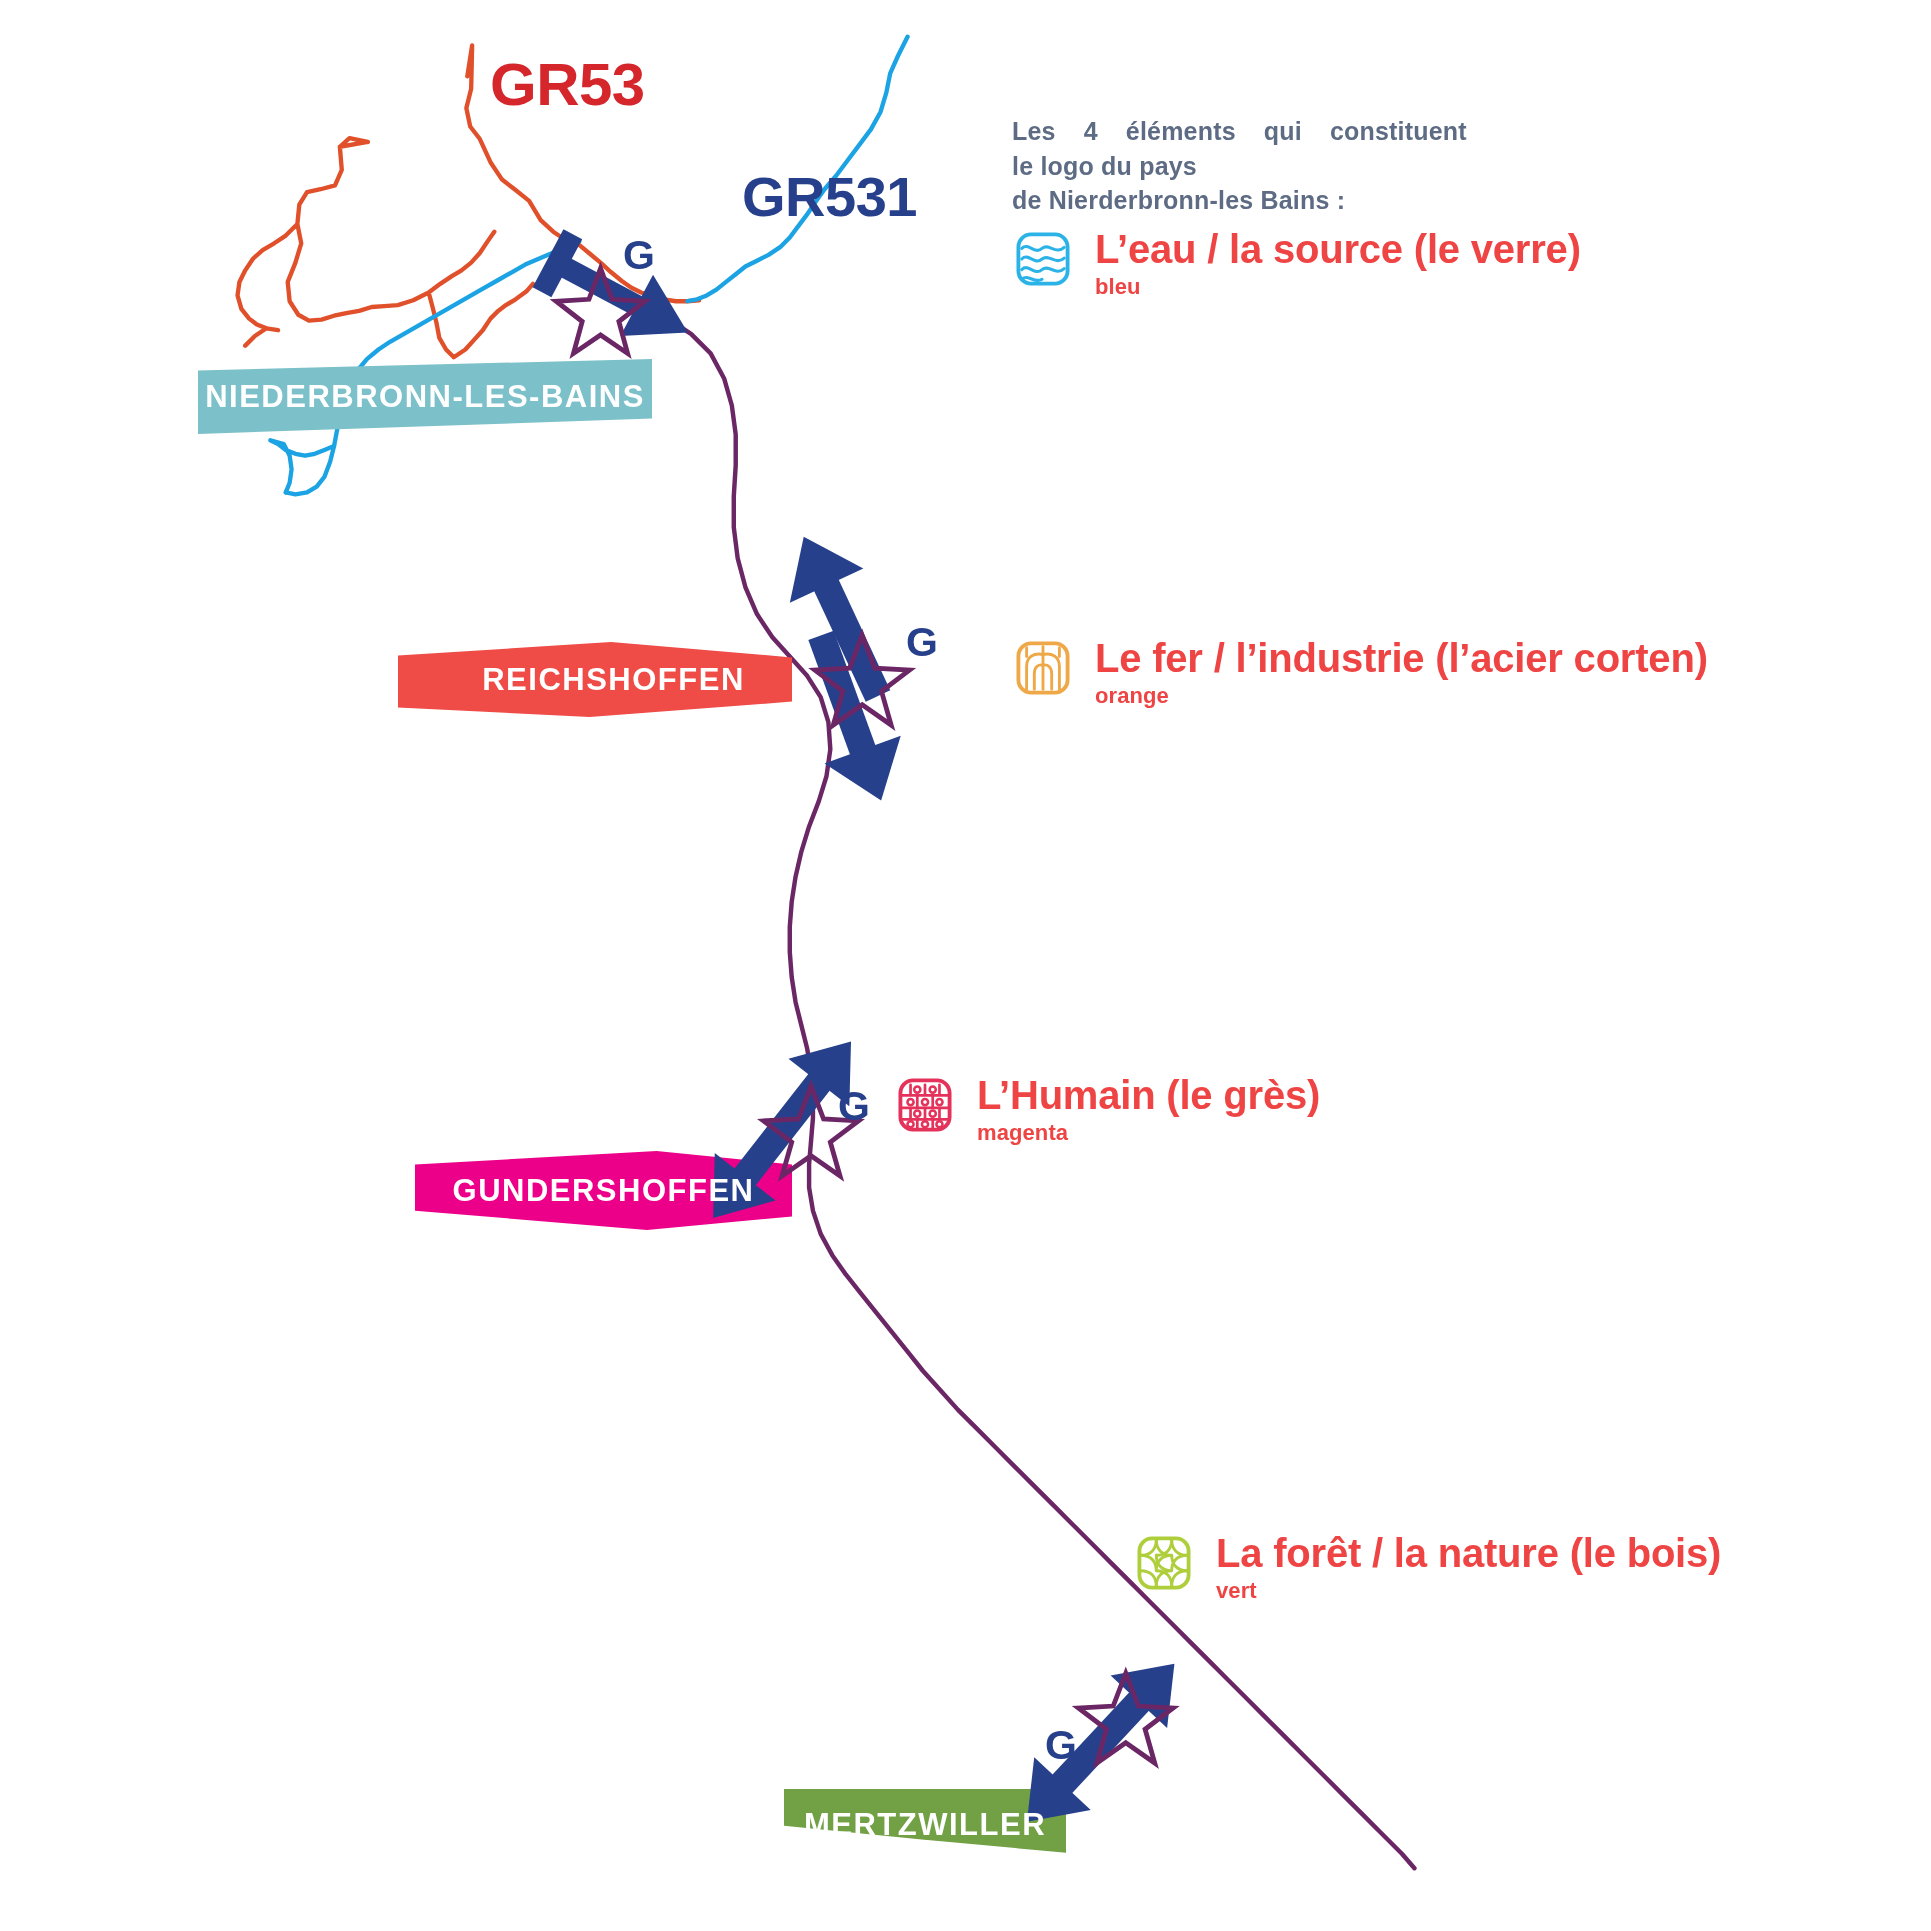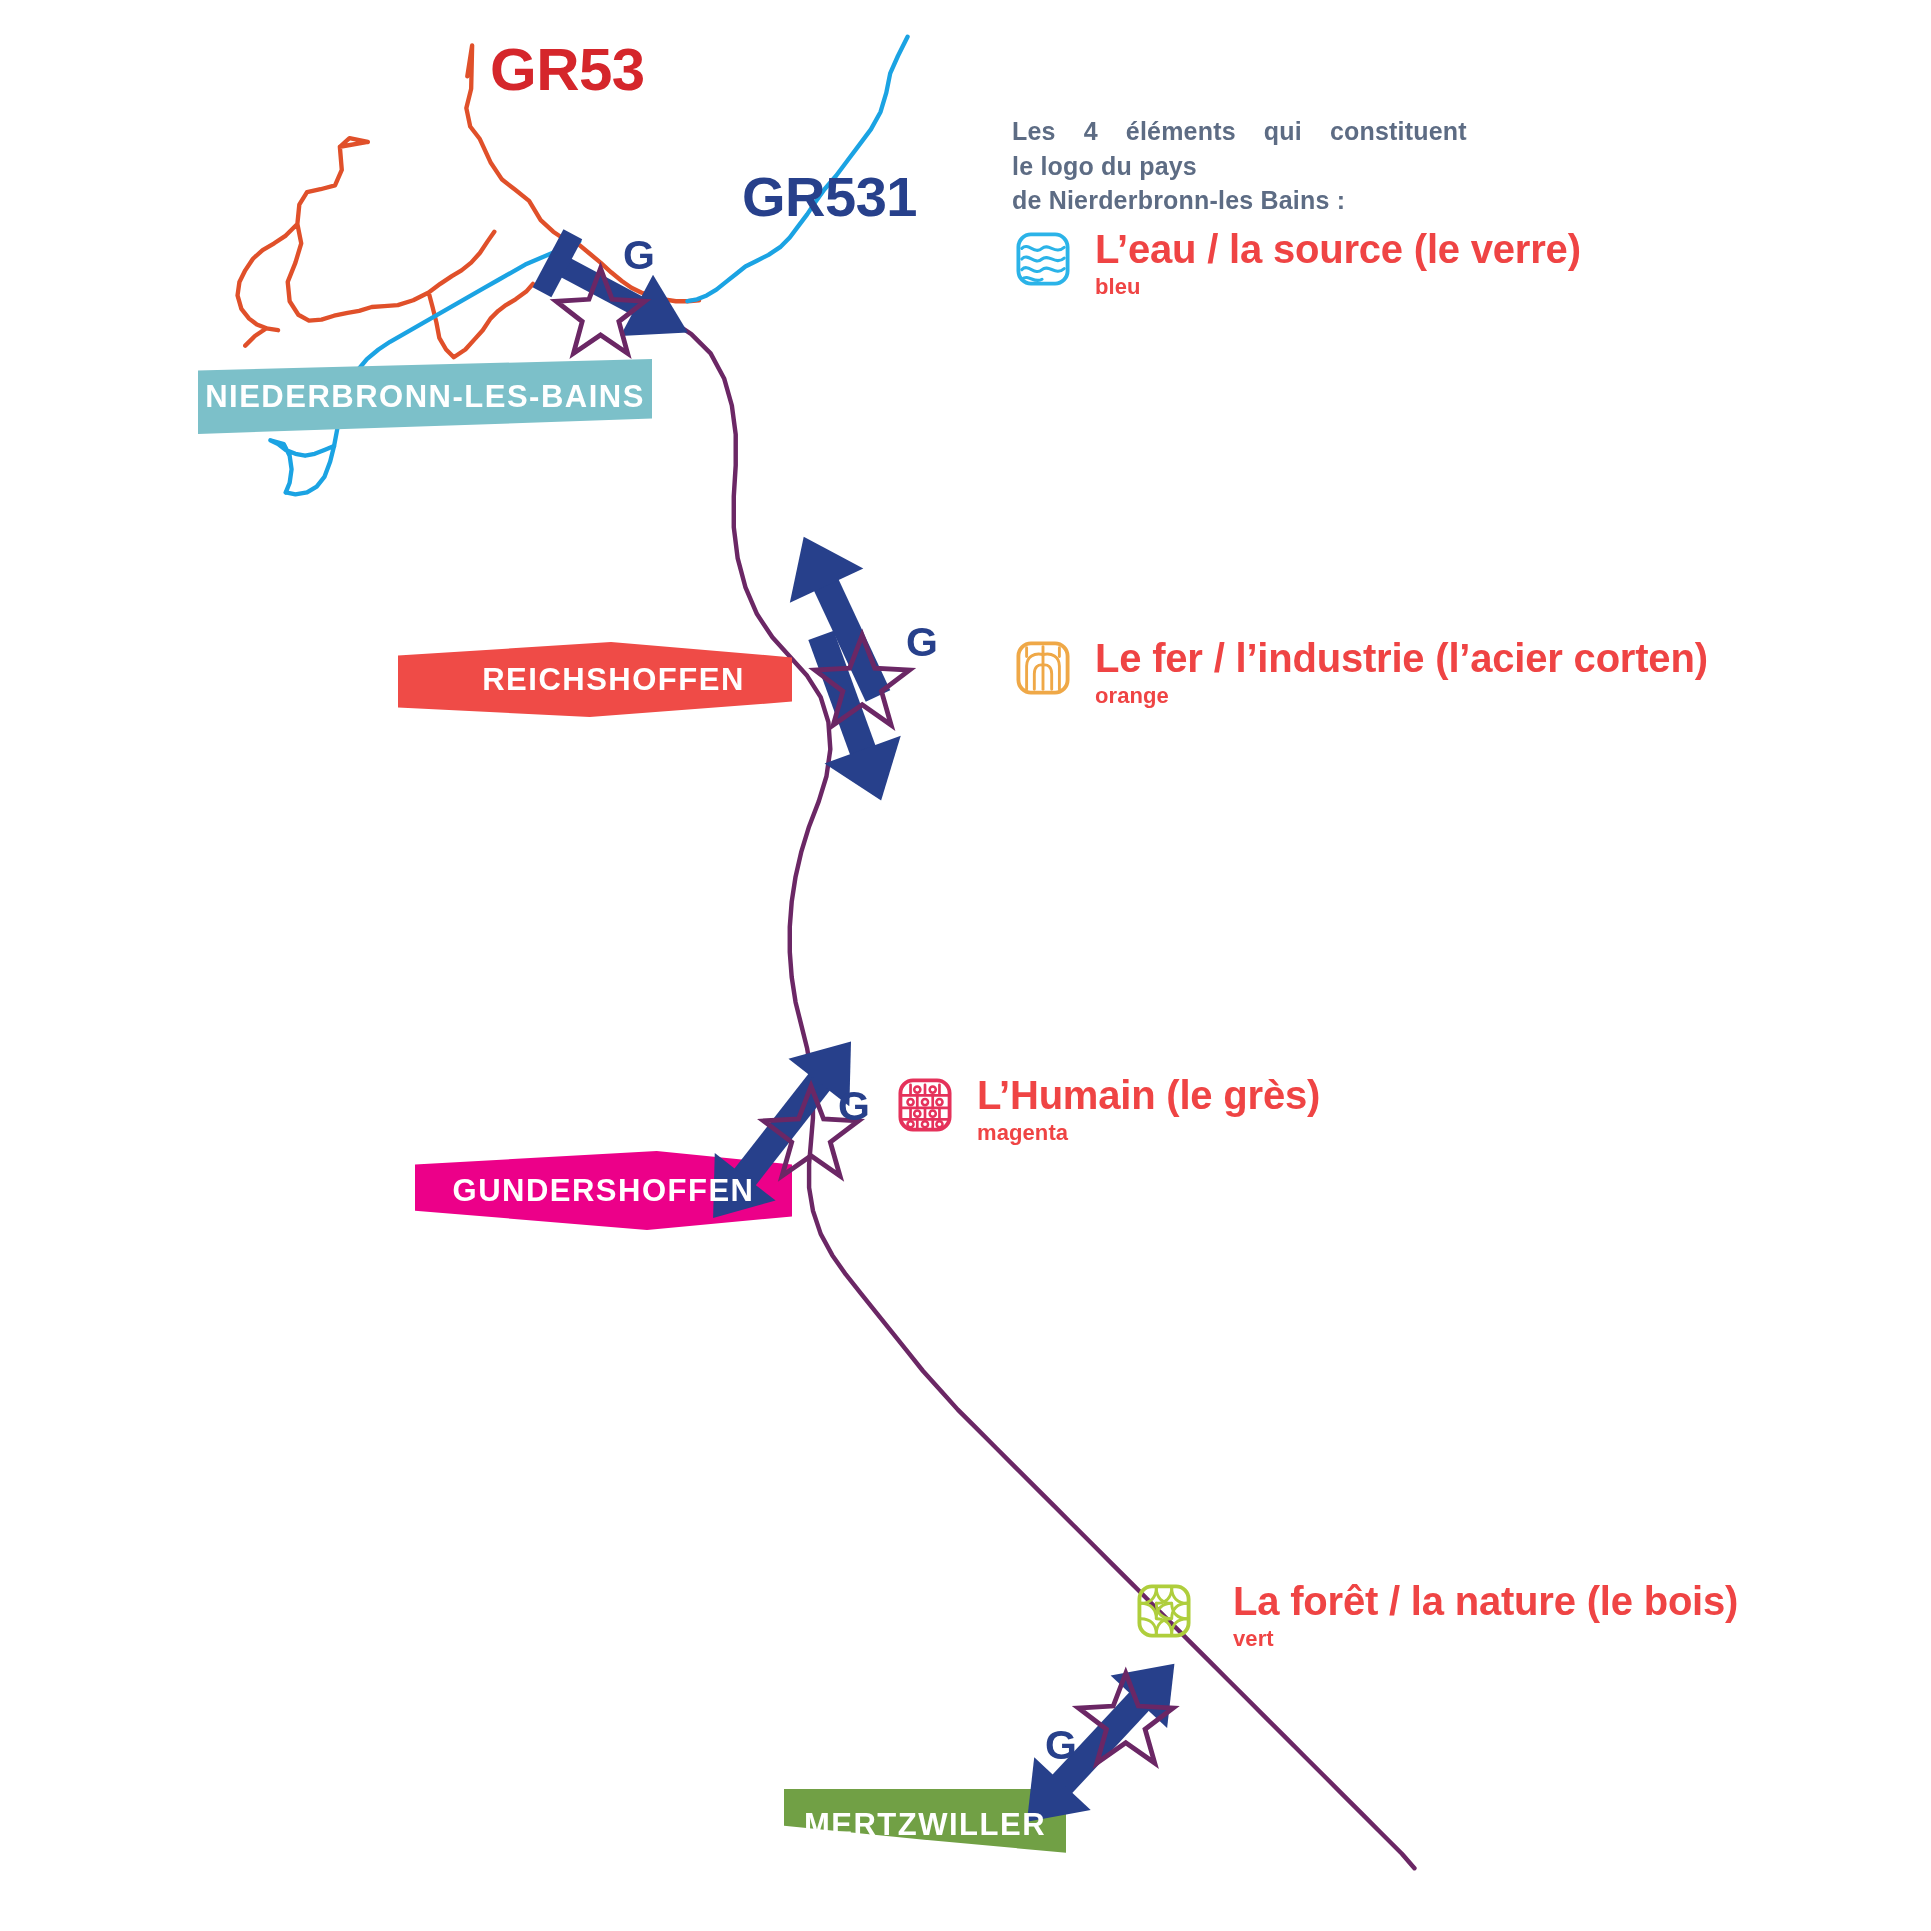--- a/index.html
+++ b/index.html
@@ -6,21 +6,21 @@
   body{
     width:1931px;height:1931px;position:relative;overflow:hidden;
     font-family:"Liberation Sans", sans-serif;
     background:#ffffff;
   }
   #stage{position:absolute;left:0;top:0;width:1931px;height:1931px;}
   svg.layer{position:absolute;left:0;top:0;width:1931px;height:1931px;overflow:visible;}
 
   
   .route-label{position:absolute;font-weight:800;letter-spacing:-0.5px;white-space:nowrap;}
-  #gr53-label{left:490px;top:35px;font-size:60px;color:#D5262B;}
+  #gr53-label{left:490px;top:50px;font-size:60px;color:#D5262B;}
   #gr531-label{left:742px;top:164px;font-size:56px;color:#27408B;}
 
   
   .city-banner{position:absolute;display:flex;align-items:center;justify-content:center;}
   .city-banner .banner-shape{position:absolute;left:0;top:0;width:100%;height:100%;}
   .city-banner .banner-text{
     position:relative;z-index:2;color:#ffffff;font-weight:800;
     letter-spacing:1.5px;white-space:nowrap;
   }
 
@@ -62,21 +62,21 @@
     line-height:1.05;letter-spacing:-0.2px;
   }
   .legend-item .legend-sub{
     font-size:22px;font-weight:700;color:#ef4444;margin-top:3.9px;
     letter-spacing:0.1px;
   }
 
   #legend-item-eau{left:1016px;top:228px;}
   #legend-item-fer{left:1016px;top:637px;}
   #legend-item-humain{left:898px;top:1074px;}
-  #legend-item-foret{left:1137px;top:1580px;gap:17px;}
+  #legend-item-foret{left:1137px;top:1532px;}
 </style>
 </head>
 <body>
 
 <div id="stage">
 
   <svg class="layer" viewBox="0 0 2000 2000">
 
     <path fill="none" stroke="#E0502A" stroke-width="4.5" stroke-linecap="round" stroke-linejoin="round" d="M489,47 L488,92 L483,112 L487,131 L497,144 L508,168 L520,186 L533,196 L548,208
          L560,228 L573,240 L585,248 L598,252

